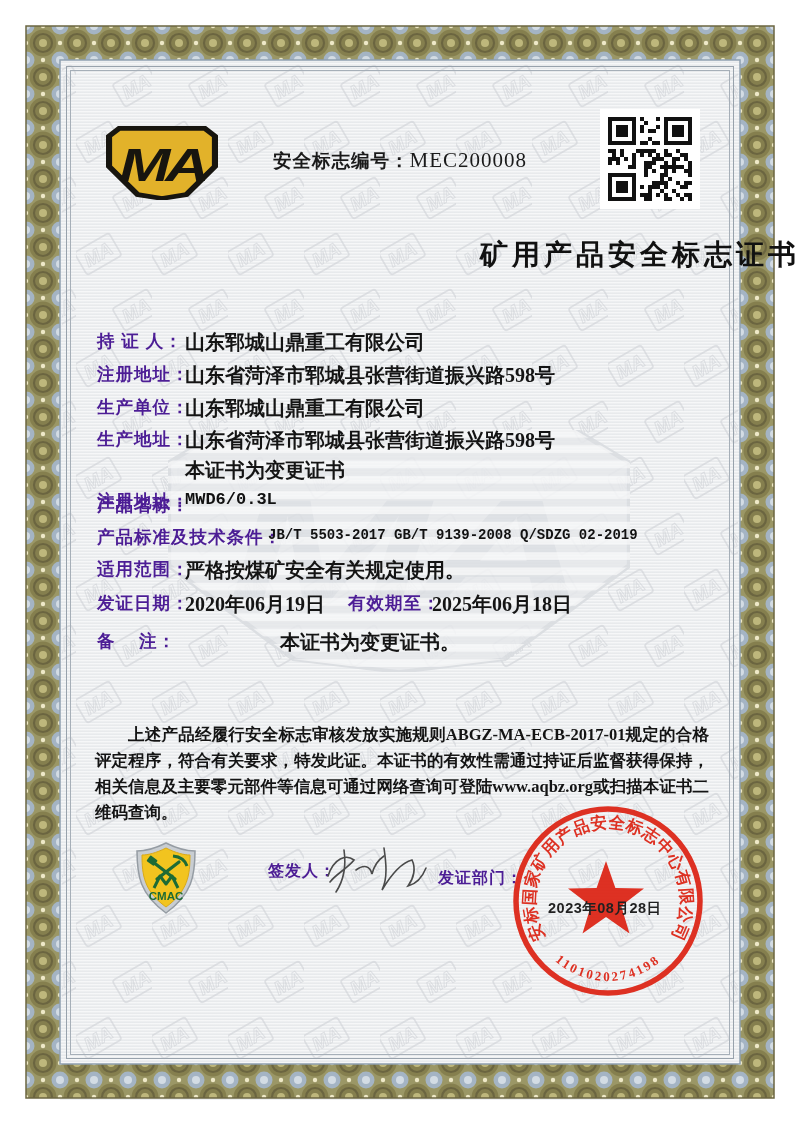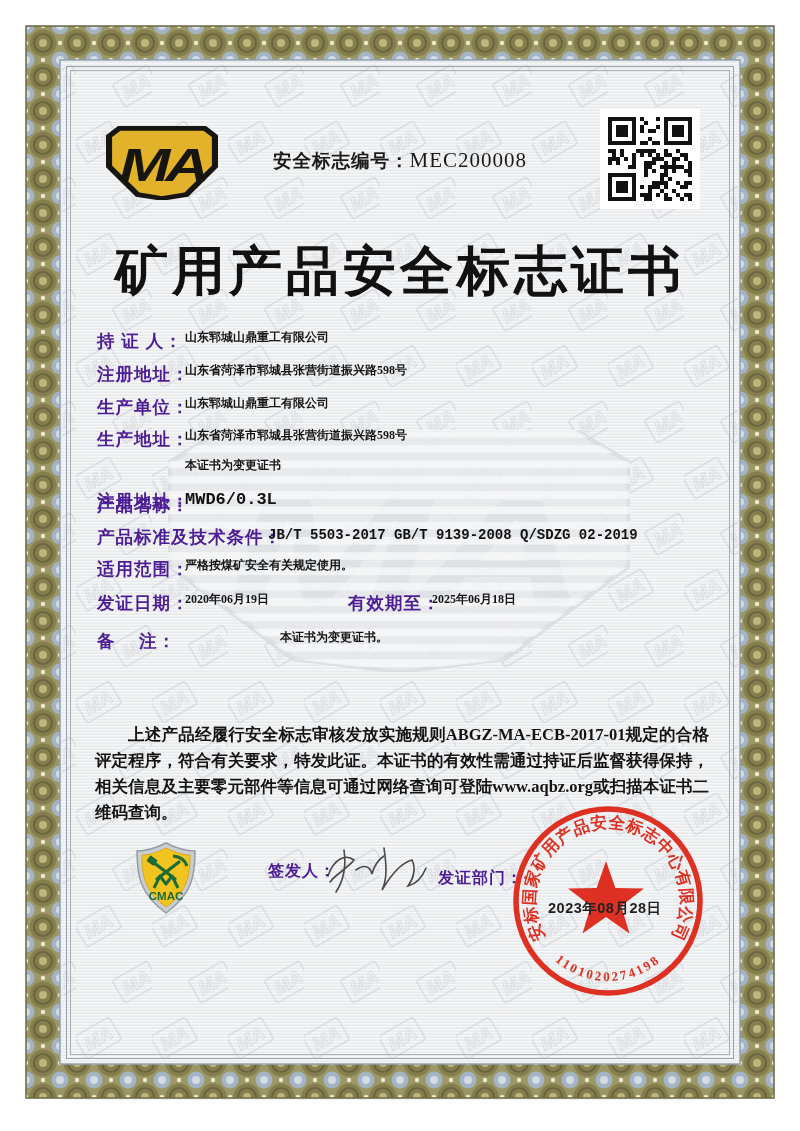--- a/index.html
+++ b/index.html
@@ -9,23 +9,23 @@
   .paper{position:absolute;left:60px;top:60px;right:60px;bottom:31px;
          background-color:#ebedef;
          background-image:repeating-linear-gradient(180deg,rgba(255,255,255,.55) 0px,rgba(255,255,255,.55) 1px,rgba(221,224,227,.45) 2px,rgba(235,237,239,0) 3px);}
   .deco-svg{position:absolute;left:0;top:0;}
   
   .frame-a{position:absolute;left:66px;top:66px;right:66px;bottom:72px;border:1px solid #98a2ac;}
   .frame-b{position:absolute;left:70px;top:70px;right:70px;bottom:76px;border:1px solid #a6afb8;}
 
   .abs{position:absolute;}
   .label{font-weight:bold;font-size:17.5px;color:#4c1d95;letter-spacing:1px;white-space:pre;}
-  .val{font-family:"Liberation Serif",serif;font-weight:bold;font-size:12px;color:#141414;white-space:pre;}
+  .val{font-family:"Liberation Serif",serif;font-weight:bold;font-size:20px;color:#141414;white-space:pre;}
   .val-mono{font-family:"Liberation Mono",monospace;font-weight:bold;font-size:14px;color:#111;white-space:pre;}
-  .title{left:0;right:0;top:236px;text-align:center;font-size:53px;font-weight:900;
+  .title{left:0;right:0;top:236px;text-align:right;font-size:28px;font-weight:900;
          letter-spacing:4px;color:#111;font-family:"Liberation Sans",sans-serif;}
   .certno-label{font-weight:bold;font-size:18.5px;letter-spacing:1px;}
   .certno-value{font-family:"Liberation Serif",serif;font-size:21px;letter-spacing:1px;}
   .statement{left:95px;top:722px;width:614px;font-family:"Liberation Serif",serif;
              font-weight:bold;font-size:16.5px;line-height:26px;text-indent:2em;
              text-align:justify;color:#141414;}
   .qr-box{left:600px;top:109px;width:100px;height:100px;background:#fff;}
   .qr-box svg{position:absolute;left:8px;top:8px;}
   .seal{left:508px;top:801px;opacity:.95;}
   .sig-label{font-size:16px;}

